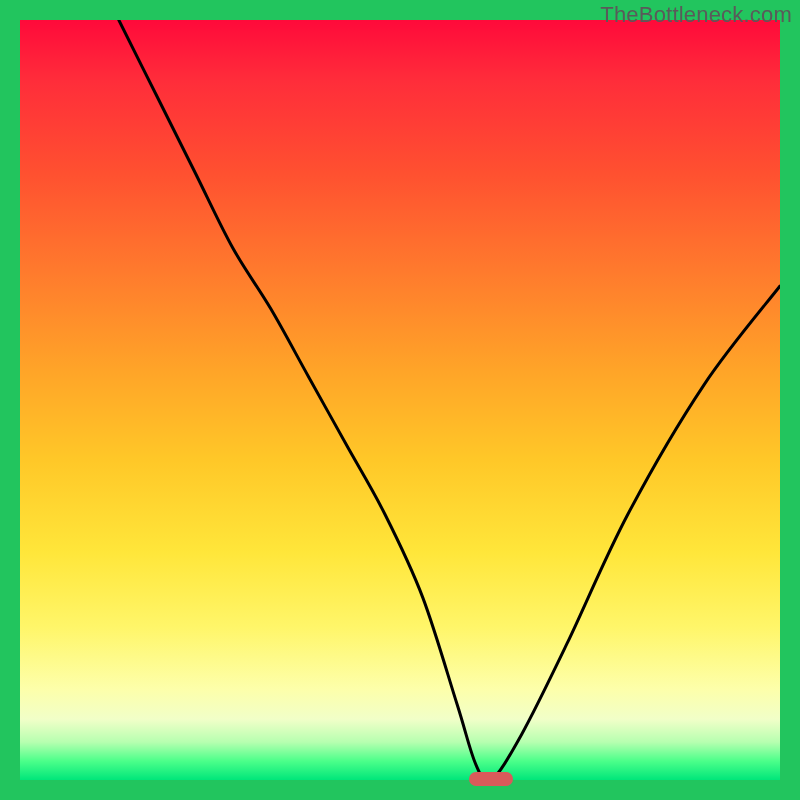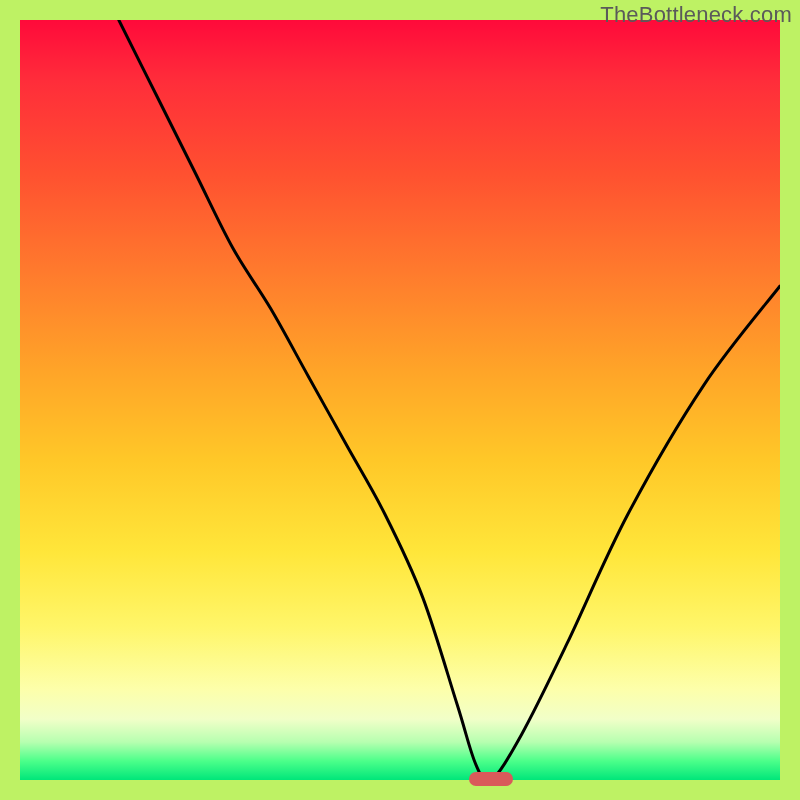--- a/index.html
+++ b/index.html
@@ -8,21 +8,21 @@
     width: 800px;
     height: 800px;
     background: #000;
     overflow: hidden;
     font-family: Arial, Helvetica, sans-serif;
   }
   .frame {
     position: relative;
     width: 800px;
     height: 800px;
-    background: #bef264;
+    background: #22c55e;
   }
   .plot {
     position: absolute;
     left: 20px;
     top: 20px;
     width: 760px;
     height: 760px;
     background: linear-gradient(
       to bottom,
       #ff0a3a 0%,

